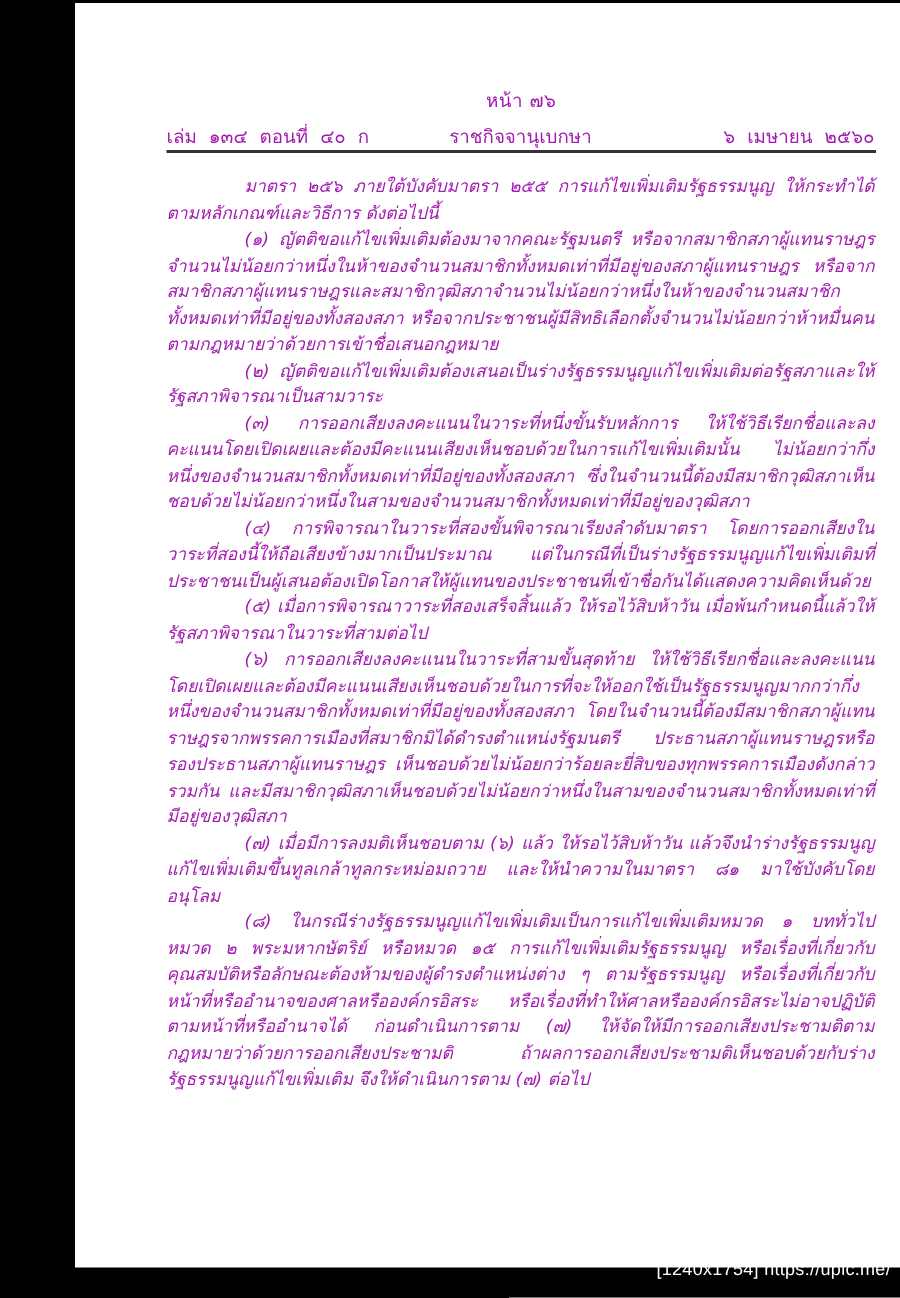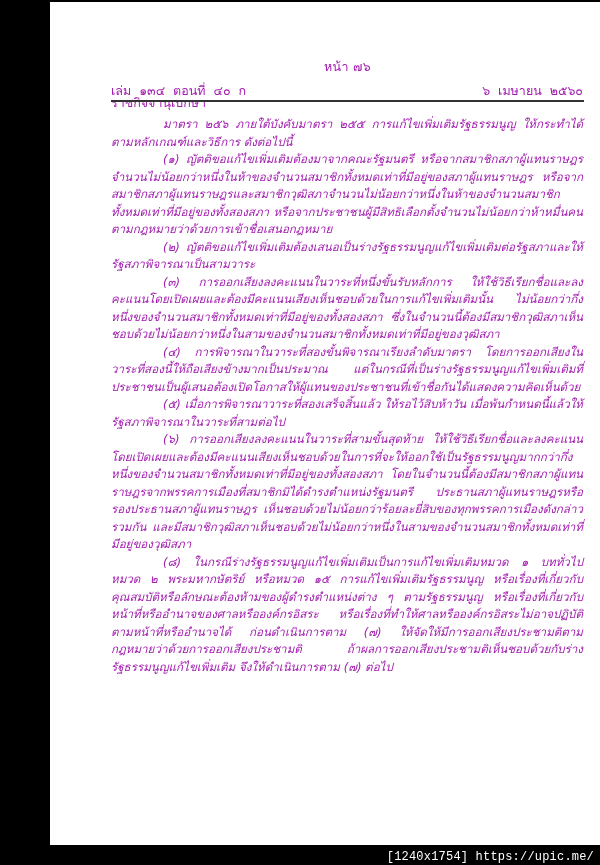--- a/index.html
+++ b/index.html
@@ -13,34 +13,34 @@
     }
     .hdr-page {
       position: absolute; top: 55px; left: 0; width: 100%; text-align: center;
       font-size: 12.5px; letter-spacing: 0.3px;
     }
     .hdr-row {
       position: absolute; top: 79px; left: 61px; width: 472px; height: 16px;
       font-size: 12.5px;
     }
     .hdr-left { position: absolute; left: 0; top: 0; white-space: nowrap; word-spacing: 4px; }
-    .hdr-center { position: absolute; left: 0; width: 100%; top: 12px; }
+    .hdr-center { position: absolute; left: 0; width: 100%; top: 0; text-align: center; }
     .hdr-right { position: absolute; right: 0; top: 0; white-space: nowrap; word-spacing: 4px; text-align: right; }
     .hdr-rule {
       position: absolute; top: 98px; left: 61px; width: 473px; height: 2px; background: #333;
     }
     .body {
       position: absolute; top: 114px; left: 61px; width: 472px;
       font-size: 11.6px; line-height: 17.5px; text-align: justify;
     }
     .body p { margin: 0; }
     .indent { text-indent: 52px; font-style: italic; }
     .caption {
-      position: absolute; right: 6px; bottom: 1px; color: #fff;
-      font-family: Liberation Mono, monospace; font-size: 12px; letter-spacing: 0.2px; text-align: center;
+      position: absolute; right: 6px; bottom: 12px; color: #fff;
+      font-family: Liberation Sans, sans-serif; font-size: 12px; letter-spacing: 0.2px; text-align: center;
     }
   </style>
 </head>
 <body>
 
 <div class="page">
   <div class="hdr-page">หน้า   ๗๖</div>
   <div class="hdr-row">
     <span class="hdr-left">เล่ม   ๑๓๔   ตอนที่   ๔๐   ก</span>
     <span class="hdr-center">ราชกิจจานุเบกษา</span>
@@ -49,17 +49,18 @@
   <div class="hdr-rule"></div>
 
   <div class="body">
     <p class="indent">มาตรา  ๒๕๖  ภายใต้บังคับมาตรา  ๒๕๕  การแก้ไขเพิ่มเติมรัฐธรรมนูญ  ให้กระทำได้ตามหลักเกณฑ์และวิธีการ  ดังต่อไปนี้</p>
     <p class="indent">(๑)   ญัตติขอแก้ไขเพิ่มเติมต้องมาจากคณะรัฐมนตรี  หรือจากสมาชิกสภาผู้แทนราษฎรจำนวนไม่น้อยกว่าหนึ่งในห้าของจำนวนสมาชิกทั้งหมดเท่าที่มีอยู่ของสภาผู้แทนราษฎร  หรือจากสมาชิกสภาผู้แทนราษฎรและสมาชิกวุฒิสภาจำนวนไม่น้อยกว่าหนึ่งในห้าของจำนวนสมาชิกทั้งหมดเท่าที่มีอยู่ของทั้งสองสภา หรือจากประชาชนผู้มีสิทธิเลือกตั้งจำนวนไม่น้อยกว่าห้าหมื่นคนตามกฎหมายว่าด้วยการเข้าชื่อเสนอกฎหมาย</p>
     <p class="indent">(๒)   ญัตติขอแก้ไขเพิ่มเติมต้องเสนอเป็นร่างรัฐธรรมนูญแก้ไขเพิ่มเติมต่อรัฐสภาและให้รัฐสภาพิจารณาเป็นสามวาระ</p>
     <p class="indent">(๓)   การออกเสียงลงคะแนนในวาระที่หนึ่งขั้นรับหลักการ  ให้ใช้วิธีเรียกชื่อและลงคะแนนโดยเปิดเผยและต้องมีคะแนนเสียงเห็นชอบด้วยในการแก้ไขเพิ่มเติมนั้น  ไม่น้อยกว่ากึ่งหนึ่งของจำนวนสมาชิกทั้งหมดเท่าที่มีอยู่ของทั้งสองสภา   ซึ่งในจำนวนนี้ต้องมีสมาชิกวุฒิสภาเห็นชอบด้วยไม่น้อยกว่าหนึ่งในสามของจำนวนสมาชิกทั้งหมดเท่าที่มีอยู่ของวุฒิสภา</p>
     <p class="indent">(๔)   การพิจารณาในวาระที่สองขั้นพิจารณาเรียงลำดับมาตรา  โดยการออกเสียงในวาระที่สองนี้ให้ถือเสียงข้างมากเป็นประมาณ   แต่ในกรณีที่เป็นร่างรัฐธรรมนูญแก้ไขเพิ่มเติมที่ประชาชนเป็นผู้เสนอต้องเปิดโอกาสให้ผู้แทนของประชาชนที่เข้าชื่อกันได้แสดงความคิดเห็นด้วย</p>
     <p class="indent">(๕)   เมื่อการพิจารณาวาระที่สองเสร็จสิ้นแล้ว  ให้รอไว้สิบห้าวัน  เมื่อพ้นกำหนดนี้แล้วให้รัฐสภาพิจารณาในวาระที่สามต่อไป</p>
     <p class="indent">(๖)   การออกเสียงลงคะแนนในวาระที่สามขั้นสุดท้าย  ให้ใช้วิธีเรียกชื่อและลงคะแนนโดยเปิดเผยและต้องมีคะแนนเสียงเห็นชอบด้วยในการที่จะให้ออกใช้เป็นรัฐธรรมนูญมากกว่ากึ่งหนึ่งของจำนวนสมาชิกทั้งหมดเท่าที่มีอยู่ของทั้งสองสภา  โดยในจำนวนนี้ต้องมีสมาชิกสภาผู้แทนราษฎรจากพรรคการเมืองที่สมาชิกมิได้ดำรงตำแหน่งรัฐมนตรี  ประธานสภาผู้แทนราษฎรหรือรองประธานสภาผู้แทนราษฎร  เห็นชอบด้วยไม่น้อยกว่าร้อยละยี่สิบของทุกพรรคการเมืองดังกล่าวรวมกัน  และมีสมาชิกวุฒิสภาเห็นชอบด้วยไม่น้อยกว่าหนึ่งในสามของจำนวนสมาชิกทั้งหมดเท่าที่มีอยู่ของวุฒิสภา</p>
+    <p class="indent">(๗)   เมื่อมีการลงมติเห็นชอบตาม (๖) แล้ว  ให้รอไว้สิบห้าวัน  แล้วจึงนำร่างรัฐธรรมนูญแก้ไขเพิ่มเติมขึ้นทูลเกล้าทูลกระหม่อมถวาย  และให้นำความในมาตรา  ๘๑  มาใช้บังคับโดยอนุโลม</p>
     <p class="indent">(๘)   ในกรณีร่างรัฐธรรมนูญแก้ไขเพิ่มเติมเป็นการแก้ไขเพิ่มเติมหมวด  ๑  บททั่วไป  หมวด  ๒ พระมหากษัตริย์  หรือหมวด  ๑๕  การแก้ไขเพิ่มเติมรัฐธรรมนูญ  หรือเรื่องที่เกี่ยวกับคุณสมบัติหรือลักษณะต้องห้ามของผู้ดำรงตำแหน่งต่าง ๆ  ตามรัฐธรรมนูญ  หรือเรื่องที่เกี่ยวกับหน้าที่หรืออำนาจของศาลหรือองค์กรอิสระ  หรือเรื่องที่ทำให้ศาลหรือองค์กรอิสระไม่อาจปฏิบัติตามหน้าที่หรืออำนาจได้  ก่อนดำเนินการตาม  (๗) ให้จัดให้มีการออกเสียงประชามติตามกฎหมายว่าด้วยการออกเสียงประชามติ  ถ้าผลการออกเสียงประชามติเห็นชอบด้วยกับร่างรัฐธรรมนูญแก้ไขเพิ่มเติม  จึงให้ดำเนินการตาม  (๗)  ต่อไป</p>
   </div>
 </div>
 
 <div class="caption">[1240x1754] https://upic.me/</div>
 
 </body></html>

